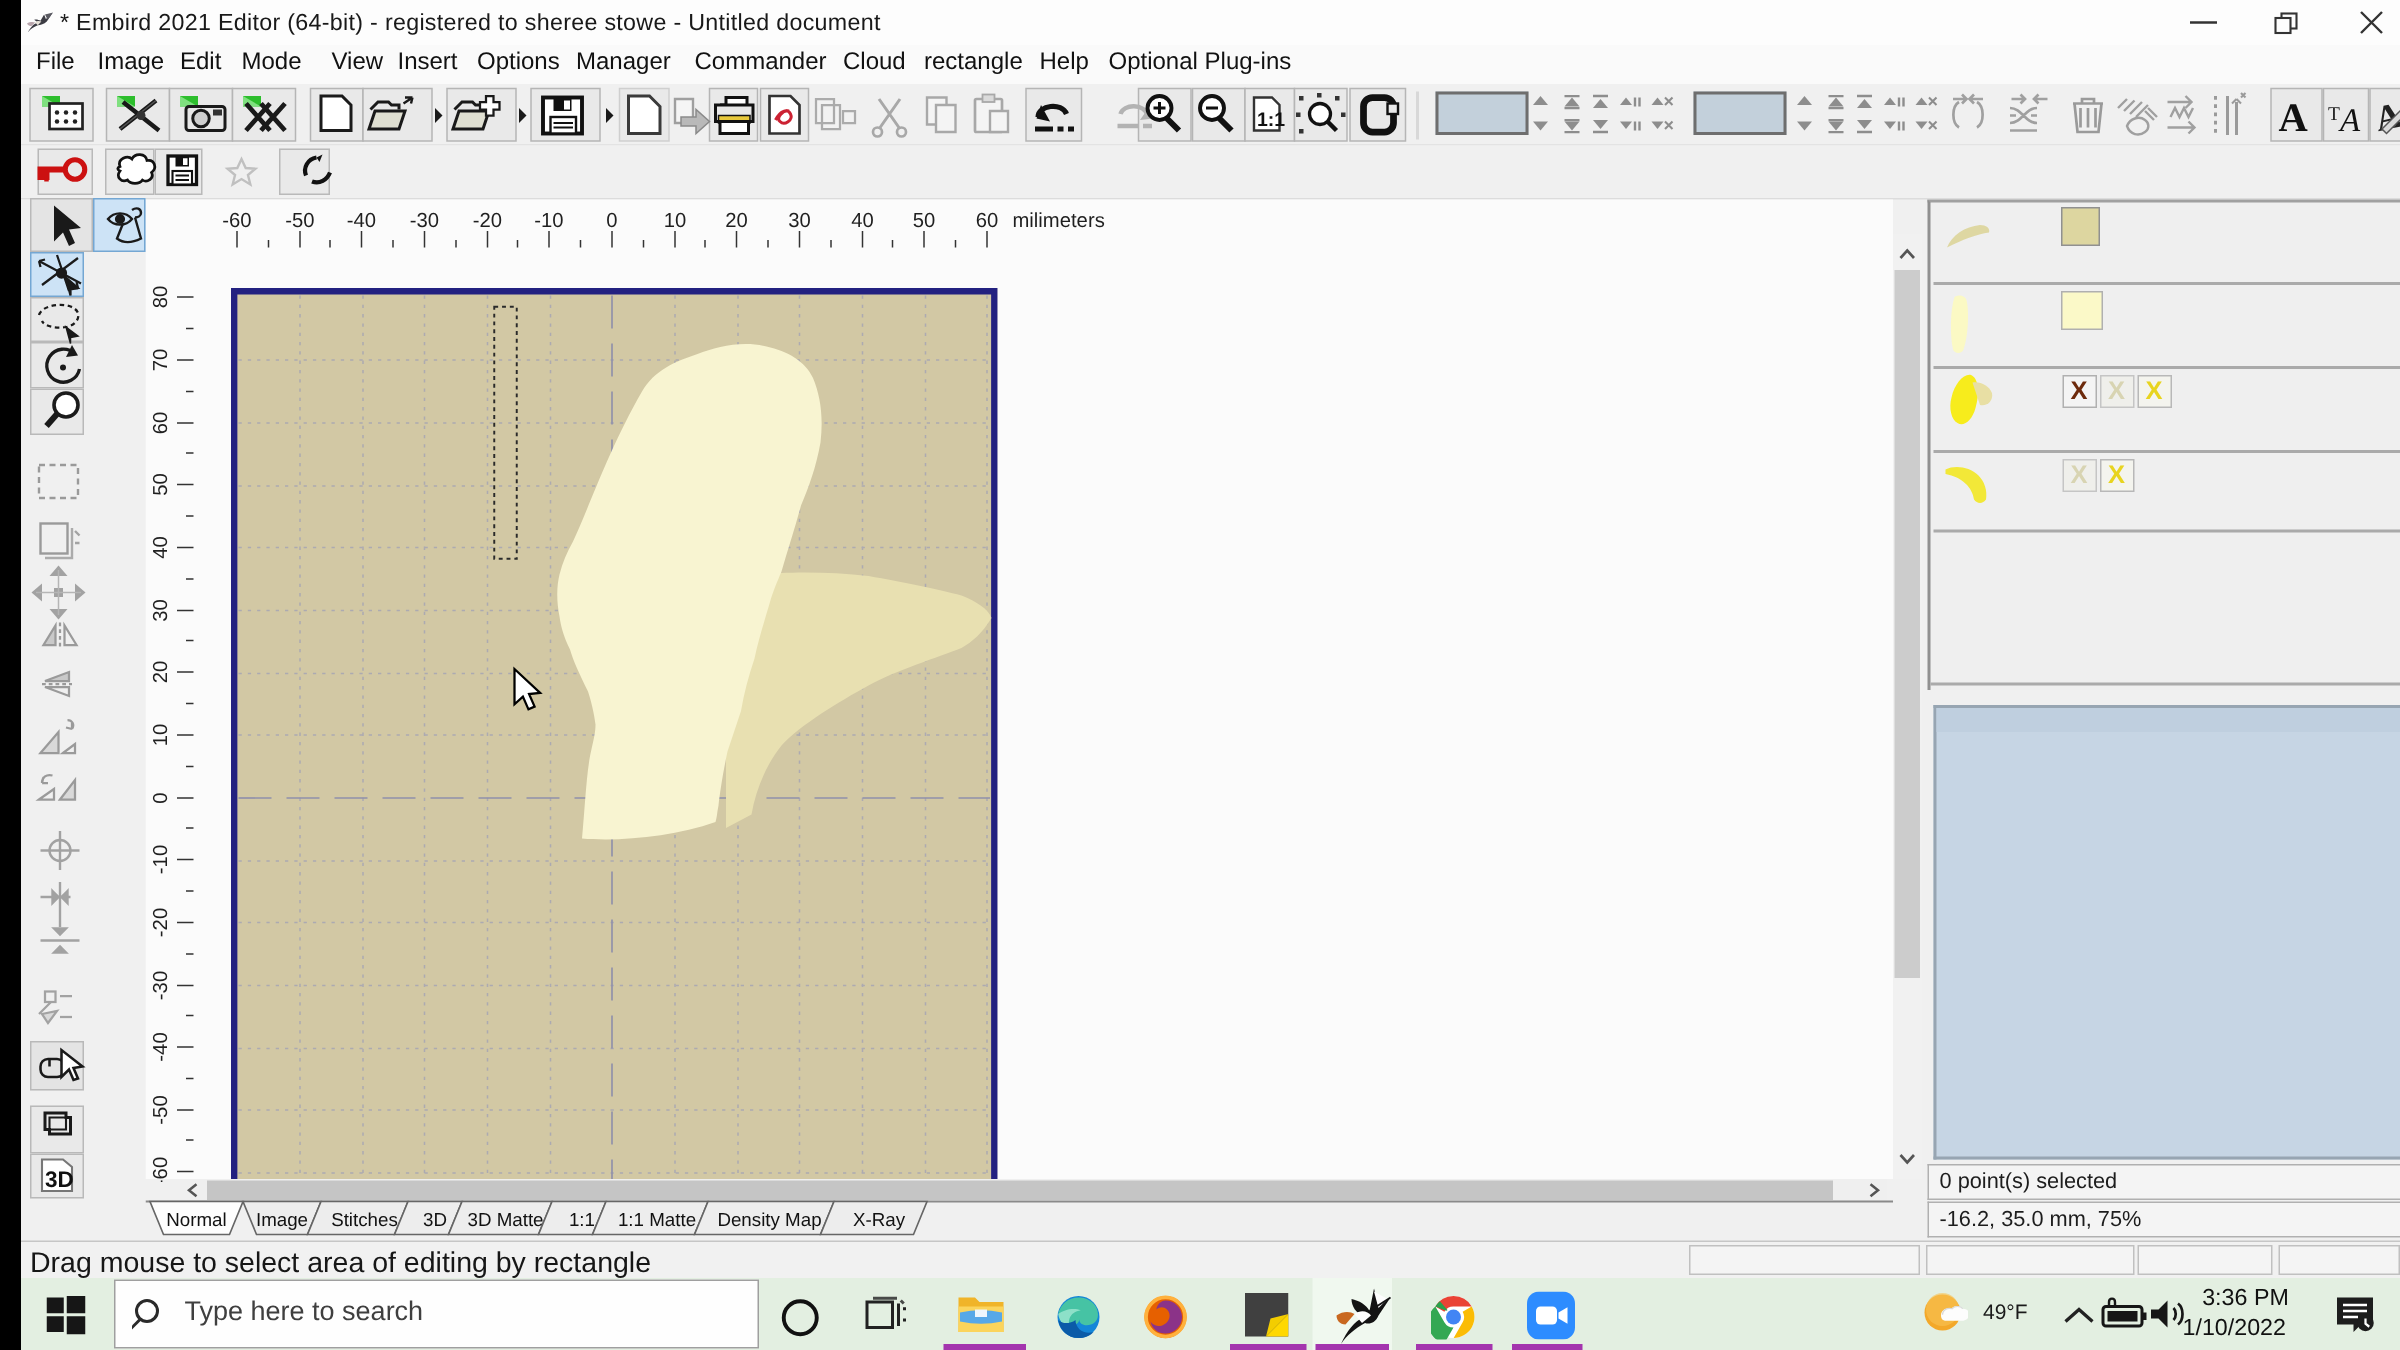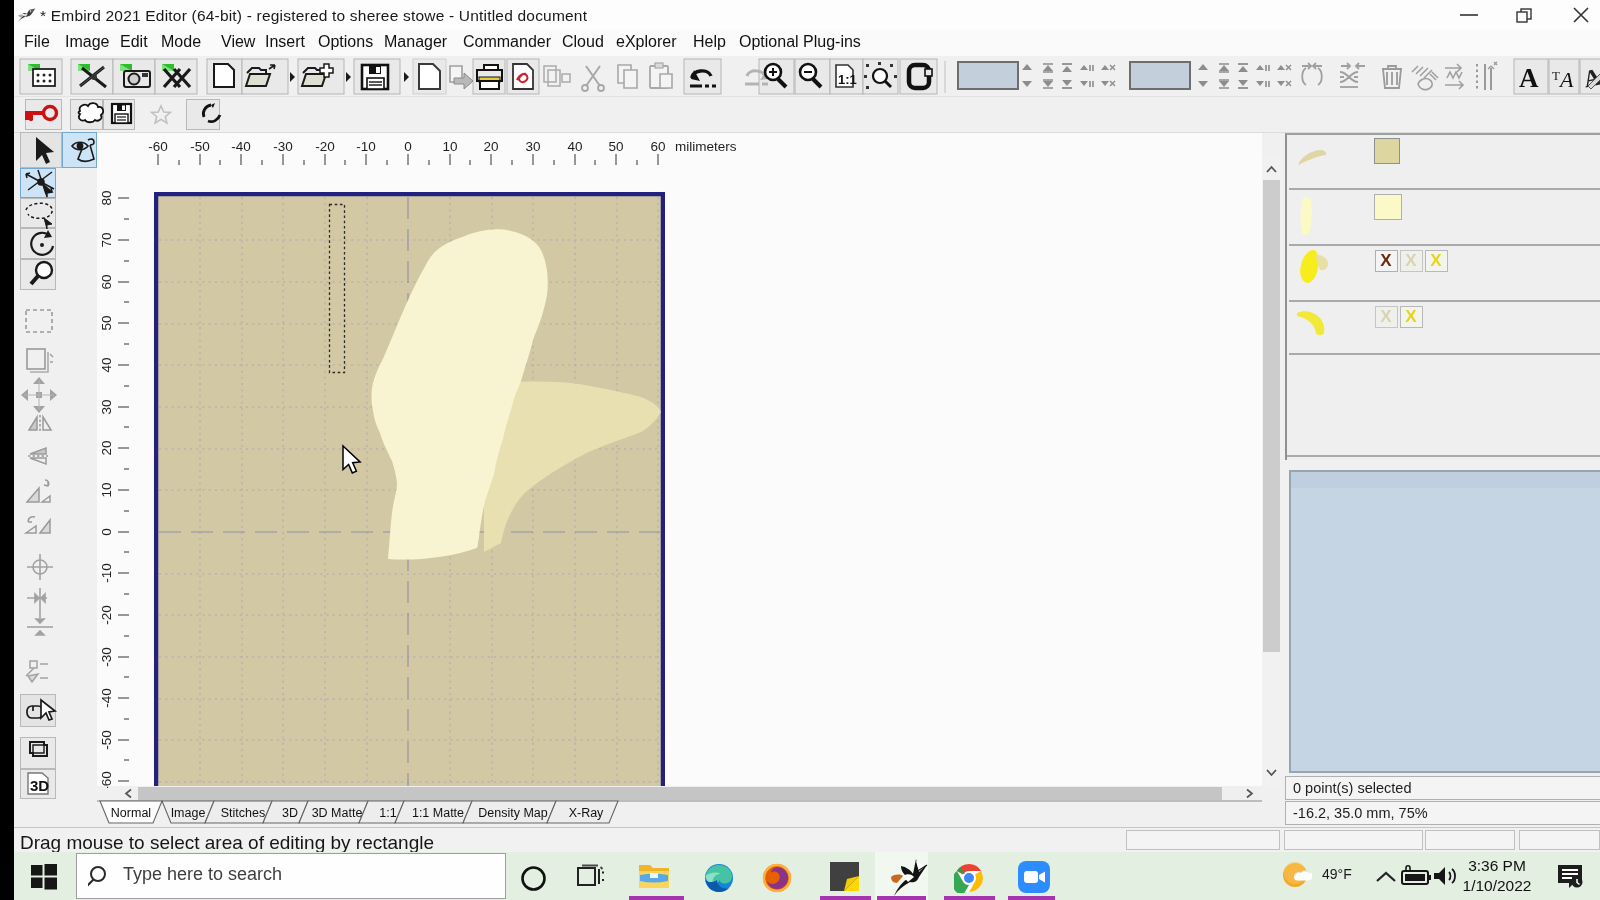--- a/index.html
+++ b/index.html
@@ -41,21 +41,21 @@
 <span class="a" style="left:24px">File</span>
 <span class="a" style="left:65px">Image</span>
 <span class="a" style="left:120px">Edit</span>
 <span class="a" style="left:161px">Mode</span>
 <span class="a" style="left:221px">View</span>
 <span class="a" style="left:265px">Insert</span>
 <span class="a" style="left:318px">Options</span>
 <span class="a" style="left:384px">Manager</span>
 <span class="a" style="left:463px">Commander</span>
 <span class="a" style="left:562px">Cloud</span>
-<span class="a" style="left:616px">eXplorer</span>
+<span class="a" style="left:616px">rectangle</span>
 <span class="a" style="left:693px">Help</span>
 <span class="a" style="left:739px">Optional Plug-ins</span>
 </div>
 
 <svg class="a" style="left:14px;top:56px" width="1586" height="41" viewBox="0 0 1586 41">
 
 <g fill="#e9e9e9" stroke="#b5b5b5">
 <rect x="6" y="3" width="42" height="35"></rect>
 <rect x="57" y="3" width="42" height="35"></rect>
 <rect x="99" y="3" width="42" height="35"></rect>
@@ -659,19 +659,19 @@
 <rect x="2" y="7" width="26" height="13" rx="2" fill="none" stroke="#161616" stroke-width="2"></rect>
 <rect x="5" y="10" width="20" height="7" fill="#161616"></rect>
 <rect x="28" y="11" width="3" height="5" fill="#161616"></rect>
 <path d="M6 4 c0 -3 4 -3 4 0 v3 h-4 z" fill="none" stroke="#161616" stroke-width="1.6"></path>
 </svg>
 <svg class="a" style="left:1432px;top:864px" width="28" height="24" viewBox="0 0 28 24">
 <path d="M2 9 h5 l6 -6 v18 l-6 -6 h-5 z" fill="#161616"></path>
 <path d="M17 8 c2 2 2 6 0 8 M20 5 c4 3 4 11 0 14" fill="none" stroke="#161616" stroke-width="1.8"></path>
 </svg>
 <div class="a" style="left:1455px;top:857px;width:84px;text-align:center;font-size:15.5px;color:#111">3:36 PM</div>
-<div class="a" style="left:1455px;top:877px;width:84px;text-align:center;font-size:15.5px;color:#111">1/10/2022</div>
+<div class="a" style="left:1455px;top:877px;width:84px;text-align:left;font-size:15.5px;color:#111">1/10/2022</div>
 <svg class="a" style="left:1556px;top:863px" width="28" height="28" viewBox="0 0 28 28">
 <path d="M2 2 h24 v18 h-8 l-5 5 v-5 h-11 z" fill="#1d1d1d"></path>
 <path d="M6 7 h16 M6 11 h16 M6 15 h10" stroke="#fff" stroke-width="1.8"></path>
 <circle cx="21" cy="19" r="5.5" fill="#1d1d1d"></circle>
 <path d="M21 16 v3.5 l2.5 2" fill="none" stroke="#fff" stroke-width="1.5"></path>
 </svg>
 
 </body></html>

